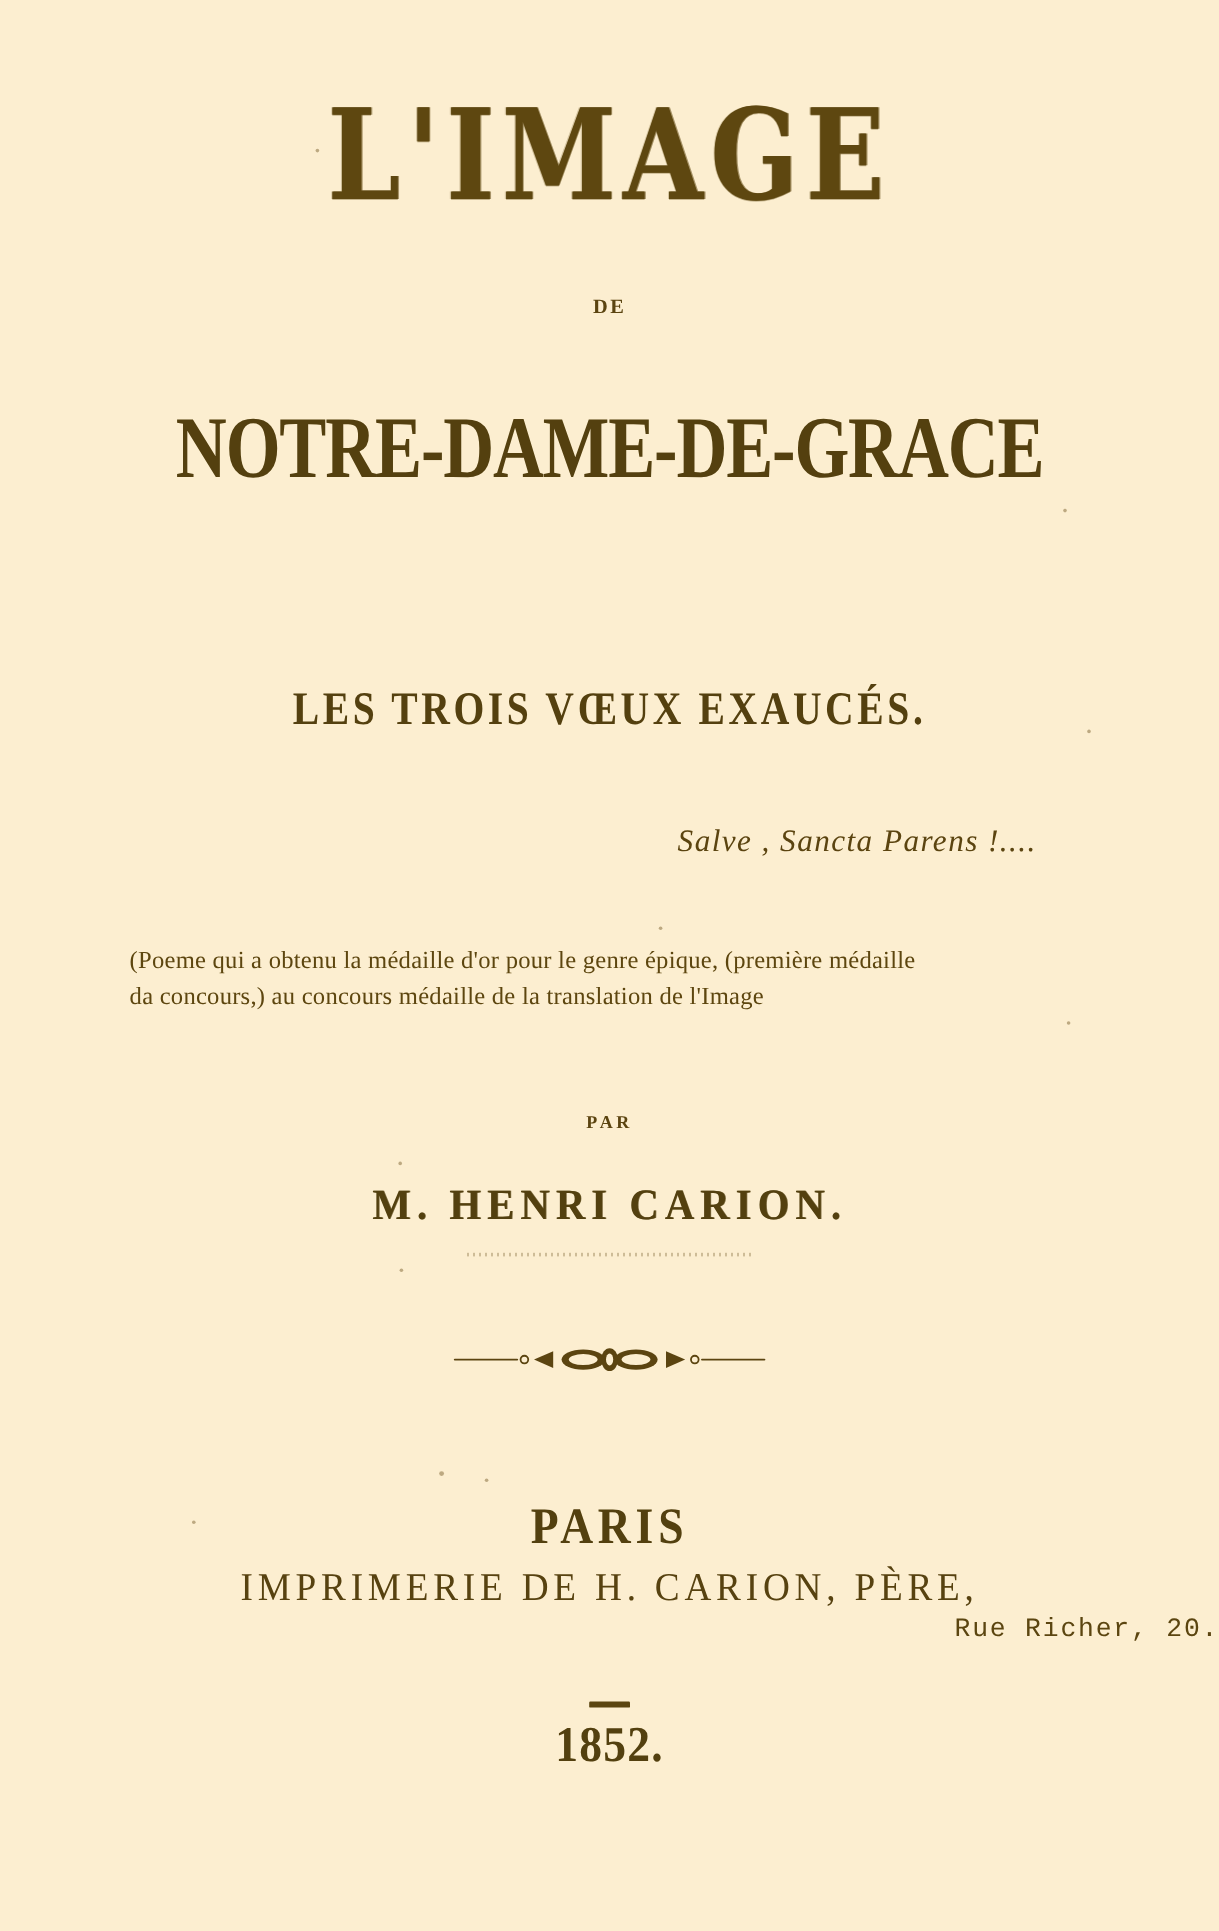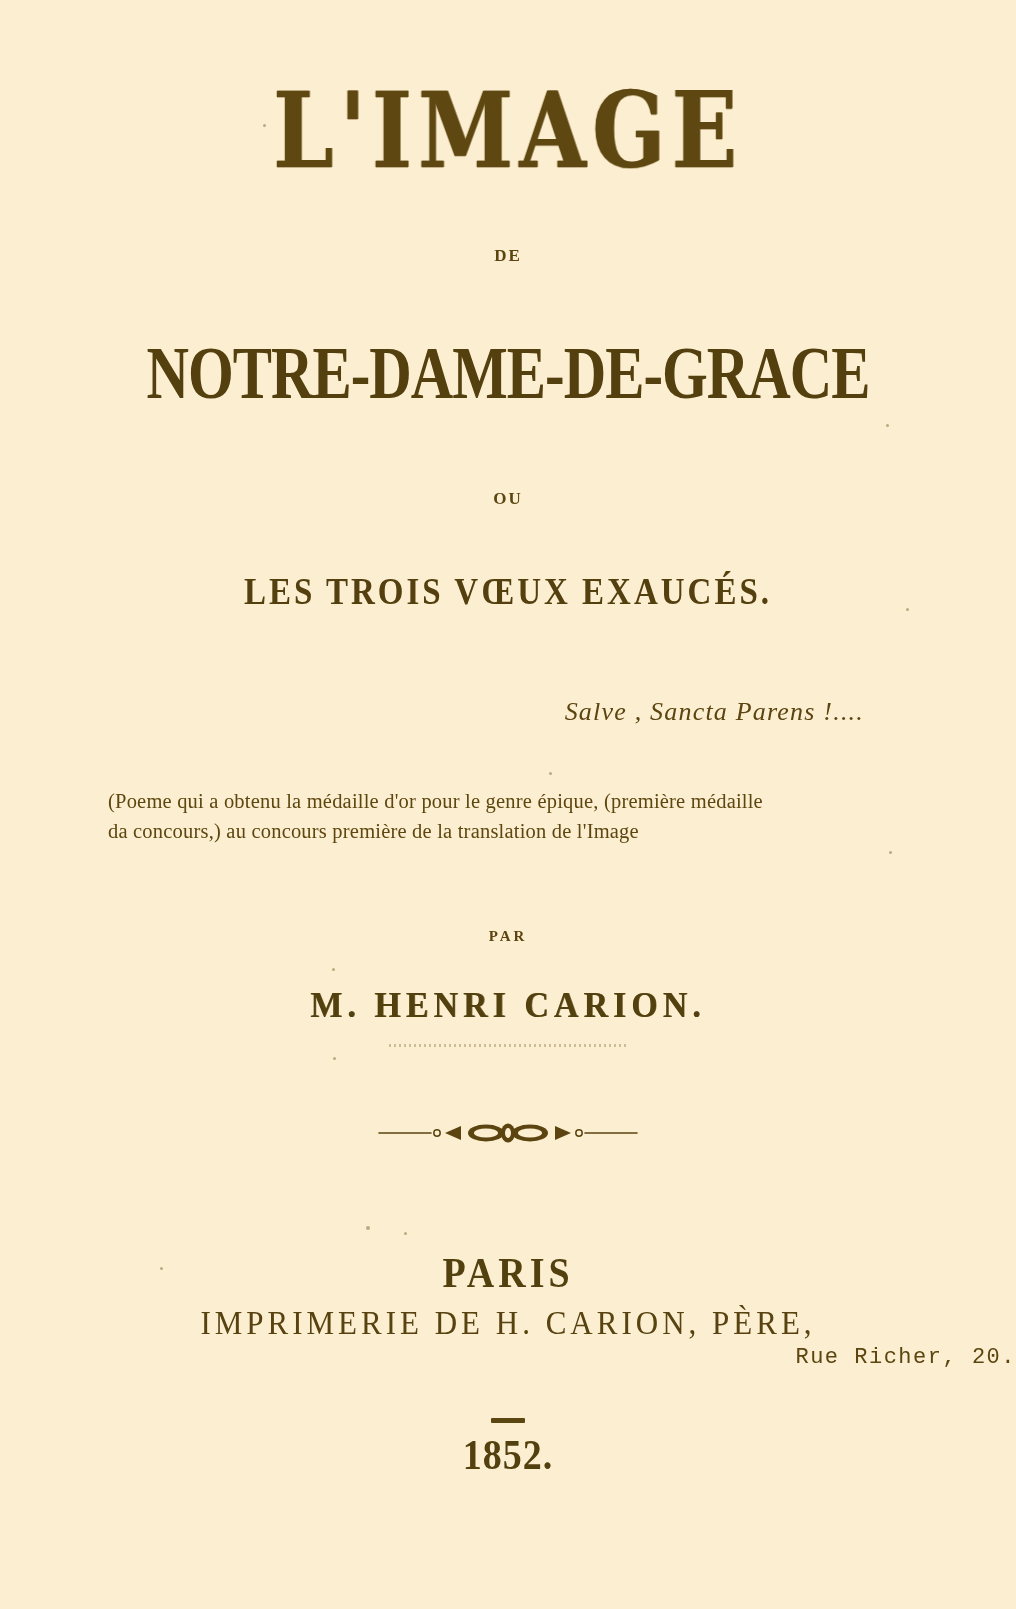--- a/index.html
+++ b/index.html
@@ -100,21 +100,20 @@
     left: 0;
     width: 1016px;
     padding-right: 152px;
     box-sizing: border-box;
     text-align: right;
     font-family: "Liberation Serif", serif;
     font-style: italic;
     font-size: 26px;
     letter-spacing: 1.2px;
     color: #5b4410;
-    margin-top: 11px;
   }
 
   
   .note {
     position: absolute;
     top: 786px;
     left: 108px;
     width: 800px;
     font-family: "Liberation Serif", serif;
     font-size: 20.5px;
@@ -243,29 +242,28 @@
 <body>
 
 <div class="page">
 
   <div class="title-main">L'IMAGE</div>
 
   <div class="connective connective-de">DE</div>
 
   <div class="title-sub">NOTRE-DAME-DE-GRACE</div>
 
-  <div class="connective connective-ou">OU</div>
 
   <div class="title-alt">LES TROIS VŒUX EXAUCÉS.</div>
 
   <div class="epigraph">Salve , Sancta Parens !....</div>
 
   <div class="note">
     <span class="note-line">(Poeme qui a obtenu la médaille d'or pour le genre épique, (première médaille</span>
-    <span class="note-line">da concours,) au concours première de la translation de l'Image</span>
+    <span class="note-line">da concours,) au concours médaille de la translation de l'Image</span>
   </div>
 
   <div class="connective connective-par">PAR</div>
 
   <div class="author">M. HENRI CARION.</div>
   <div class="author-rule"></div>
 
   <div class="ornament">
     <svg viewBox="0 0 270 42" width="270" height="42" aria-hidden="true">
       <g stroke="#5b4410" fill="none" stroke-width="1.6" stroke-linecap="round">

